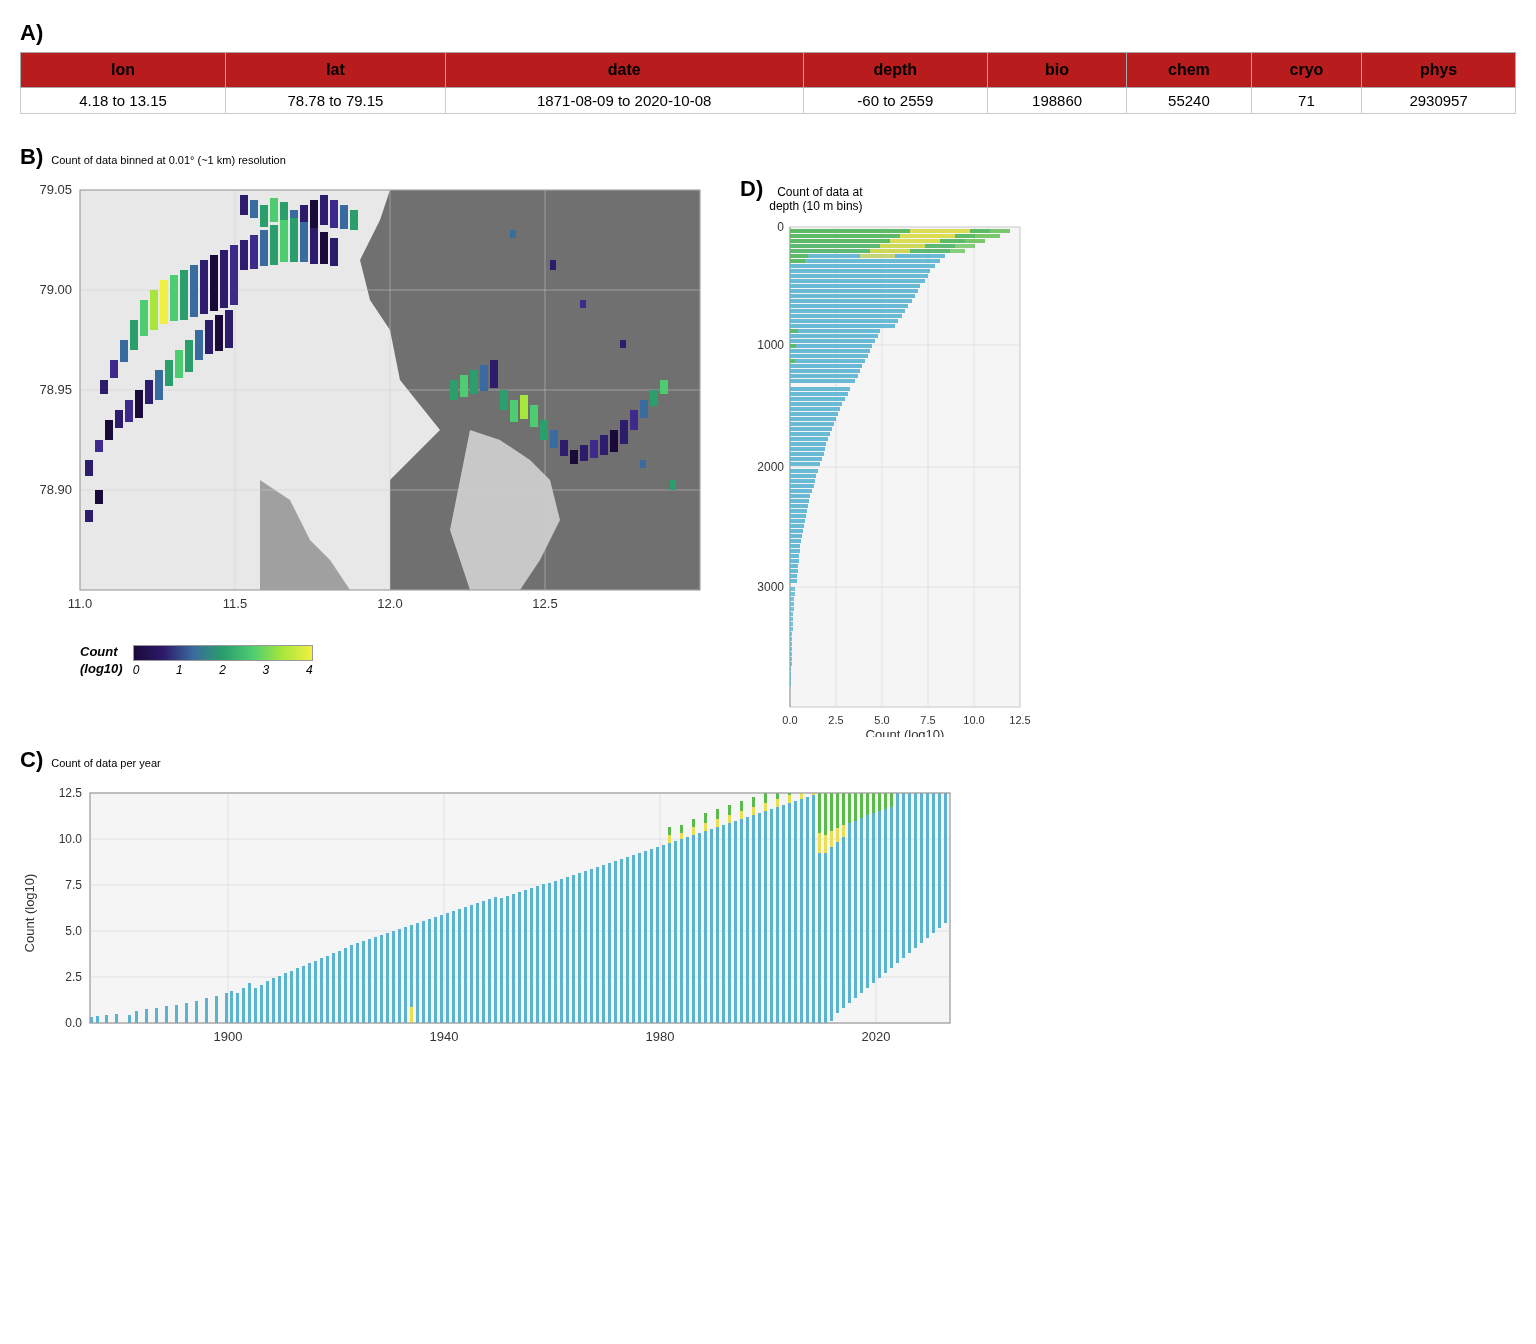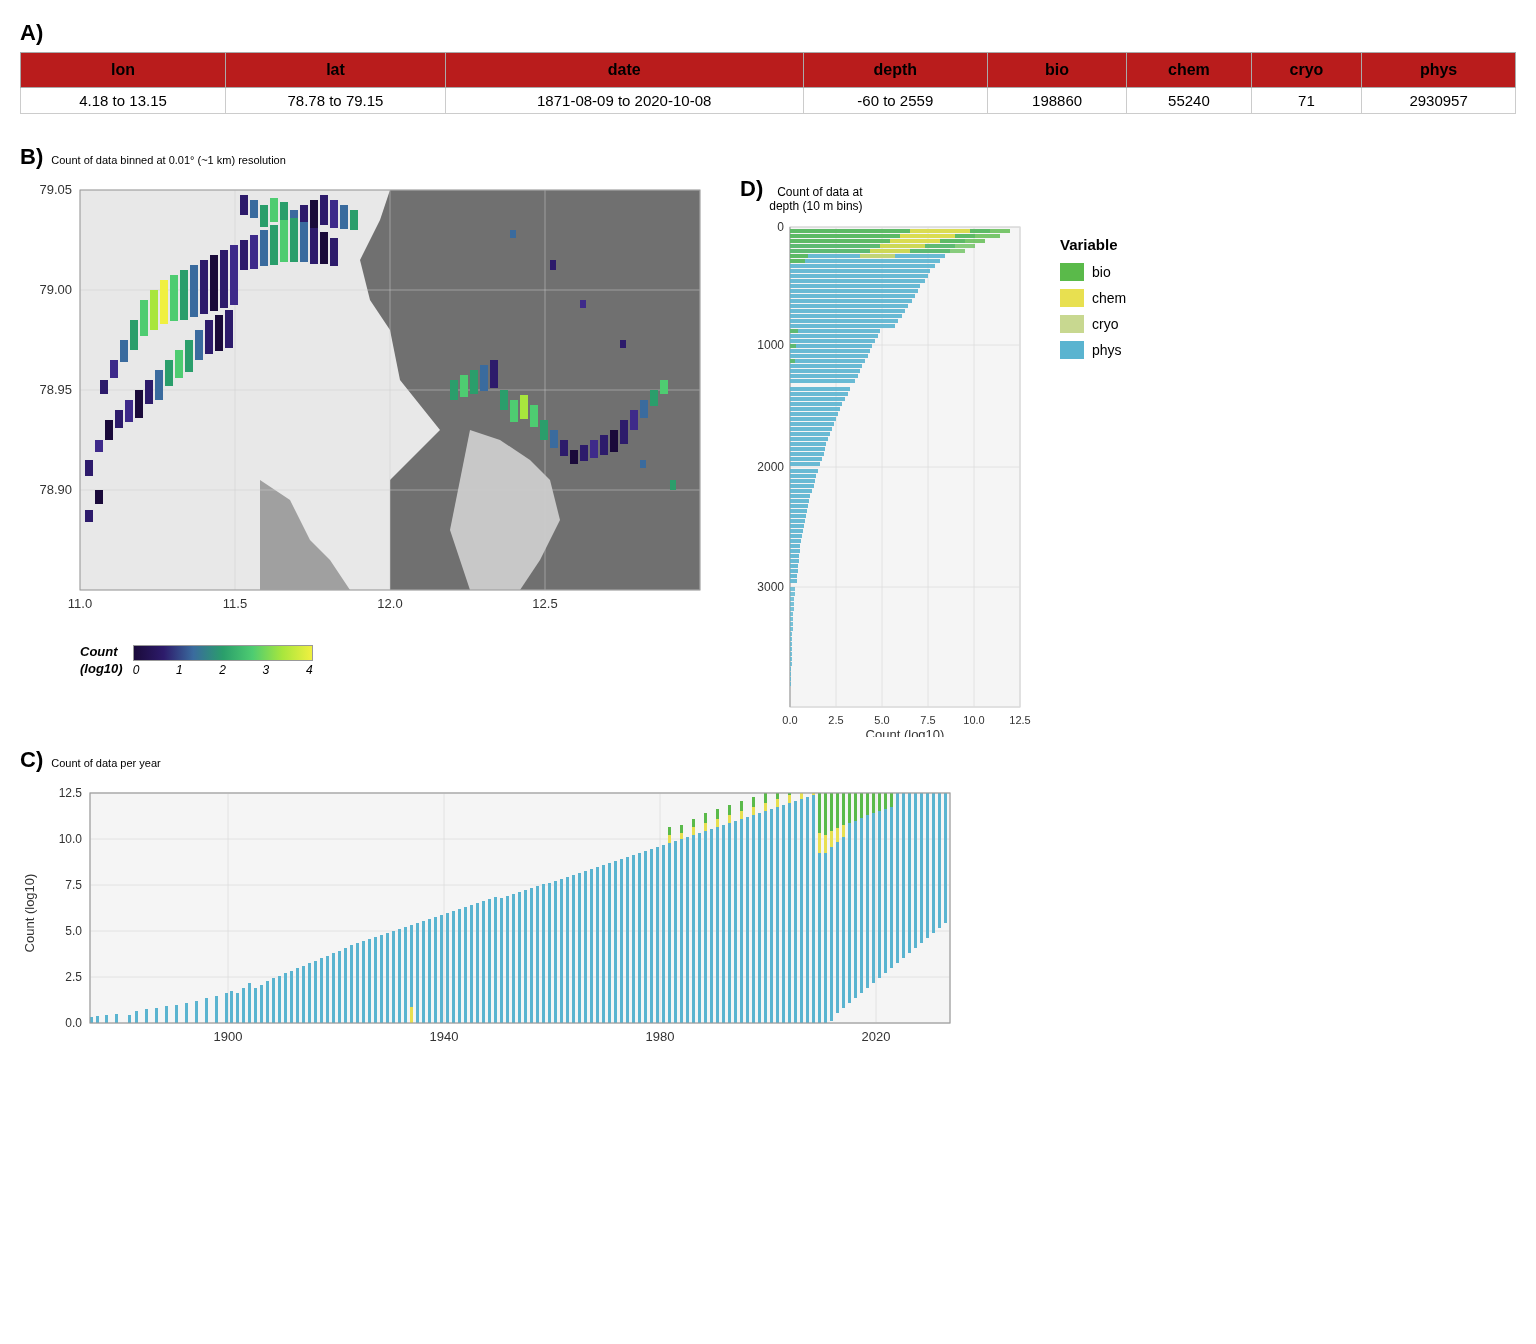--- a/index.html
+++ b/index.html
@@ -369,39 +369,20 @@
         <text x="96" y="507" text-anchor="middle" font-size="11" fill="#333">2.5</text>
         <text x="142" y="507" text-anchor="middle" font-size="11" fill="#333">5.0</text>
         <text x="188" y="507" text-anchor="middle" font-size="11" fill="#333">7.5</text>
         <text x="234" y="507" text-anchor="middle" font-size="11" fill="#333">10.0</text>
         <text x="280" y="507" text-anchor="middle" font-size="11" fill="#333">12.5</text>
 
         <text x="165" y="522" text-anchor="middle" font-size="13" fill="#333">Count (log10)</text>
       </svg>
     </div>
 
-    <div style="margin-top:60px; margin-left:10px;">
-      <div style="font-size:15px; font-weight:bold; margin-bottom:10px;">Variable</div>
-      <div style="display:flex; align-items:center; gap:8px; margin-bottom:8px;">
-        <div style="width:24px; height:18px; background:#5aba4a;"></div>
-        <span style="font-size:14px;">bio</span>
-      </div>
-      <div style="display:flex; align-items:center; gap:8px; margin-bottom:8px;">
-        <div style="width:24px; height:18px; background:#e8e050;"></div>
-        <span style="font-size:14px;">chem</span>
-      </div>
-      <div style="display:flex; align-items:center; gap:8px; margin-bottom:8px;">
-        <div style="width:24px; height:18px; background:#c8d890;"></div>
-        <span style="font-size:14px;">cryo</span>
-      </div>
-      <div style="display:flex; align-items:center; gap:8px; margin-bottom:8px;">
-        <div style="width:24px; height:18px; background:#5ab4d0;"></div>
-        <span style="font-size:14px;">phys</span>
-      </div>
-    </div>
   </div>
 </div>
 
 <div style="margin-top:10px; display:flex; gap:10px; align-items:flex-start;">
   <div style="flex:0 0 auto;">
     <div style="display:flex; align-items:baseline; gap:8px; margin-bottom:4px;">
       <span class="section-label">C)</span>
       <span class="chart-title">Count of data per year</span>
     </div>
     <svg width="950" height="280" style="display:block;">

